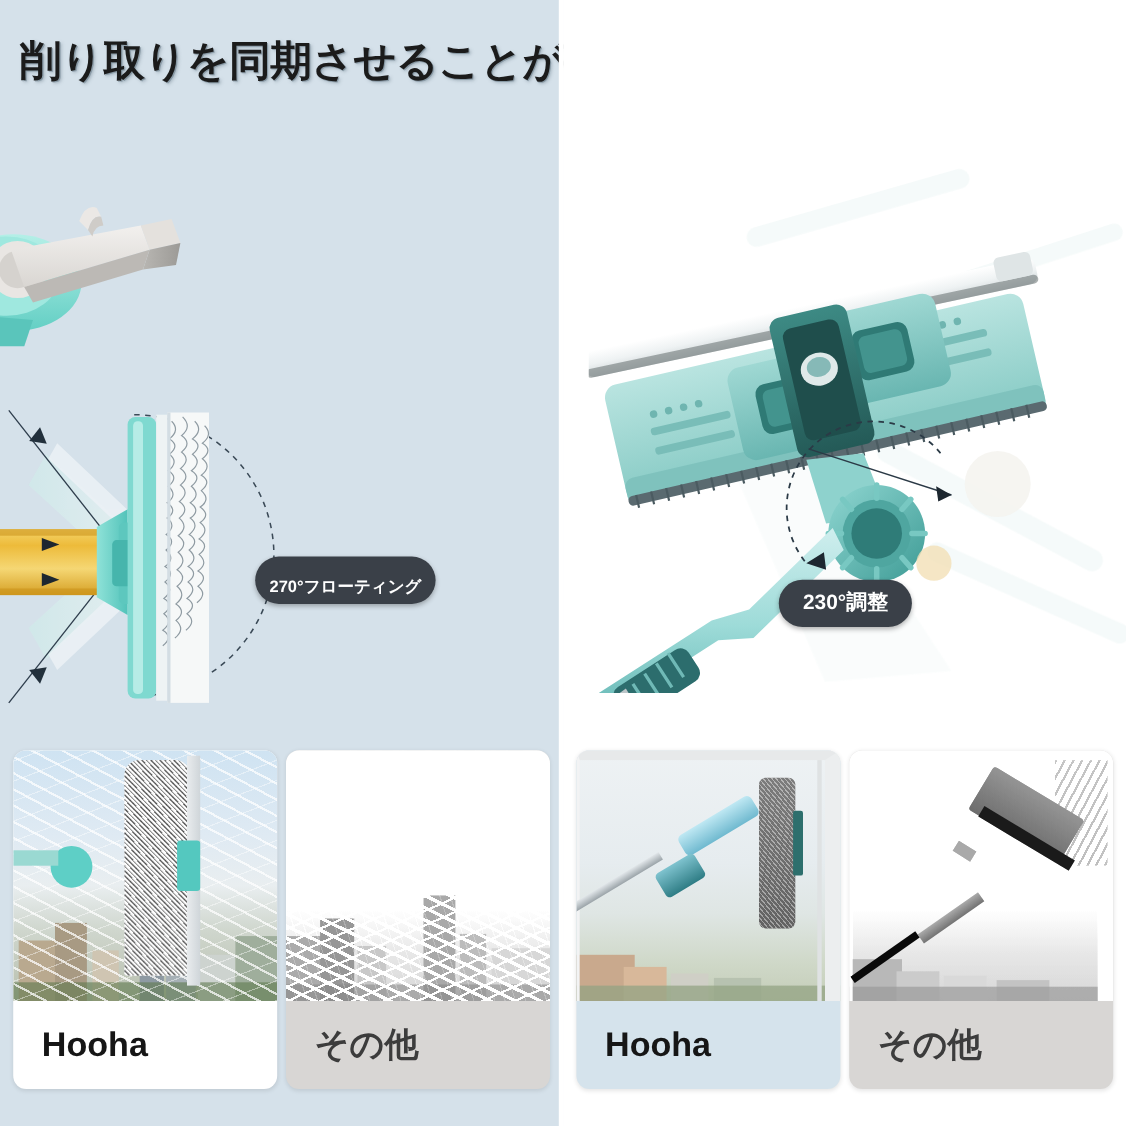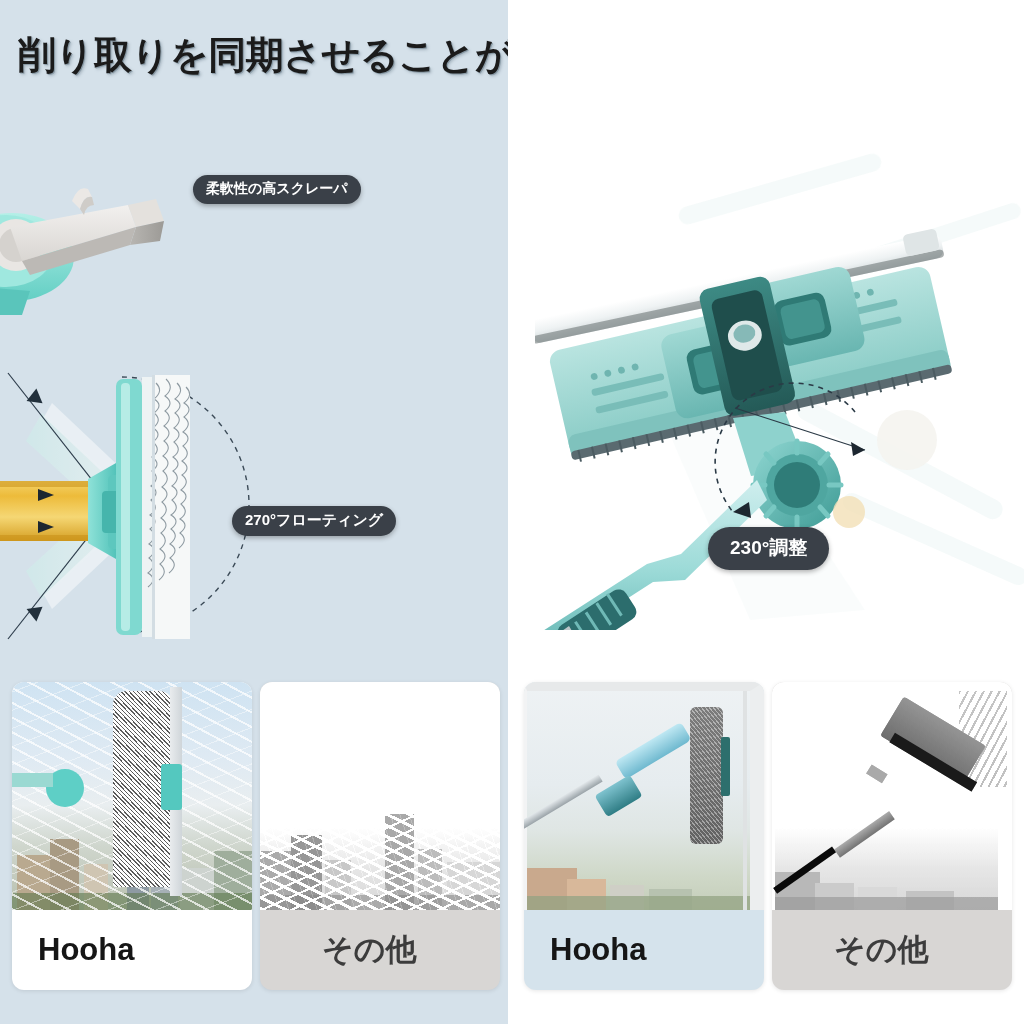--- a/index.html
+++ b/index.html
@@ -63,21 +63,21 @@
     z-index: 30;
     white-space: nowrap;
   }
   #pill-scraper {
     left: 193px; top: 175px;
     padding: 5px 13px 6px;
     font-size: 14px;
   }
   #pill-270 {
     left: 232px; top: 506px;
-    padding: 5px 13px 6px;
+    padding: 18px 13px 6px;
     font-size: 15px;
   }
   #pill-180 {
     left: 708px; top: 527px;
     padding: 8px 22px 9px;
     font-size: 19px;
   }
 
   
   #scraper-render {
@@ -134,21 +134,21 @@
     display: flex;
     align-items: center;
     padding-left: 26px;
     font-size: 31px;
     font-weight: bold;
     color: #161616;
   }
   .card.brand  { background: #ffffff; }
   .card.brand.tinted { background: #d5e3ec; }
   .card.other  { background: #d8d6d4; }
-  .card.other .card-label { color: #3c3c3c; font-weight: bold; margin-left: 36px; }
+  .card.other .card-label { color: #3c3c3c; font-weight: bold; }
 
   
   .sky {
     position: absolute; left:0; top:0; width:100%; height:100%;
   }
   .sky.color {
     background: linear-gradient(180deg,#cfe3f2 0%, #dfeaf3 34%, #e9eef0 54%, #cfd6cd 72%, #b8bfae 100%);
   }
   .sky.gray {
     background: linear-gradient(180deg,#f3f3f3 0%, #ebebeb 38%, #dedede 62%, #c9c9c9 82%, #bdbdbd 100%);
@@ -286,21 +286,20 @@
       <rect x="162" y="20" width="38" height="264" fill="#f6f8f8"></rect>
       <g stroke="#6d7c86" stroke-width="1.1" opacity=".75" fill="none">
         <path d="M166 28 q8 8 -2 16 q10 6 0 14 q9 7 -1 15 q10 6 0 14 q9 8 -1 15 q10 7 0 14 q9 7 -1 15 q10 6 0 14 q9 8 -1 15 q10 6 0 14 q9 7 -1 15 q10 6 0 14 q9 7 -1 15 q10 6 0 14"></path>
         <path d="M176 24 q9 9 -1 17 q10 7 0 15 q9 7 -1 15 q10 7 0 15 q9 7 -1 15 q10 7 0 15 q9 8 -1 16 q10 7 0 15 q9 8 -1 16 q10 7 0 15 q9 8 -1 16 q10 7 0 15 q9 8 -1 16"></path>
         <path d="M187 28 q8 8 -2 16 q10 6 0 14 q9 7 -1 15 q10 6 0 14 q9 8 -1 15 q10 7 0 14 q9 7 -1 15 q10 6 0 14 q9 8 -1 15 q10 6 0 14 q9 7 -1 15 q10 6 0 14 q9 7 -1 15"></path>
         <path d="M196 32 q8 8 -2 16 q10 6 0 14 q9 7 -1 15 q10 6 0 14 q9 8 -1 15 q10 7 0 14 q9 7 -1 15 q10 6 0 14 q9 8 -1 15 q10 6 0 14 q9 7 -1 15"></path>
       </g>
       <rect x="162" y="20" width="3" height="264" fill="#d3dde3"></rect>
     </svg>
 
-    <div class="pill" id="pill-scraper">柔軟性の高スクレーパ</div>
 
     <div class="pill" id="pill-270">270°フローティング</div>
 
     <div class="compare-row" id="compare-left">
 
       <div class="card brand">
         <div class="card-photo">
           <div class="sky color"></div>
           <div class="city">
             <div class="blk" style="left:2%;  width:18%; height:52%; background:#b9a98f;"></div>

